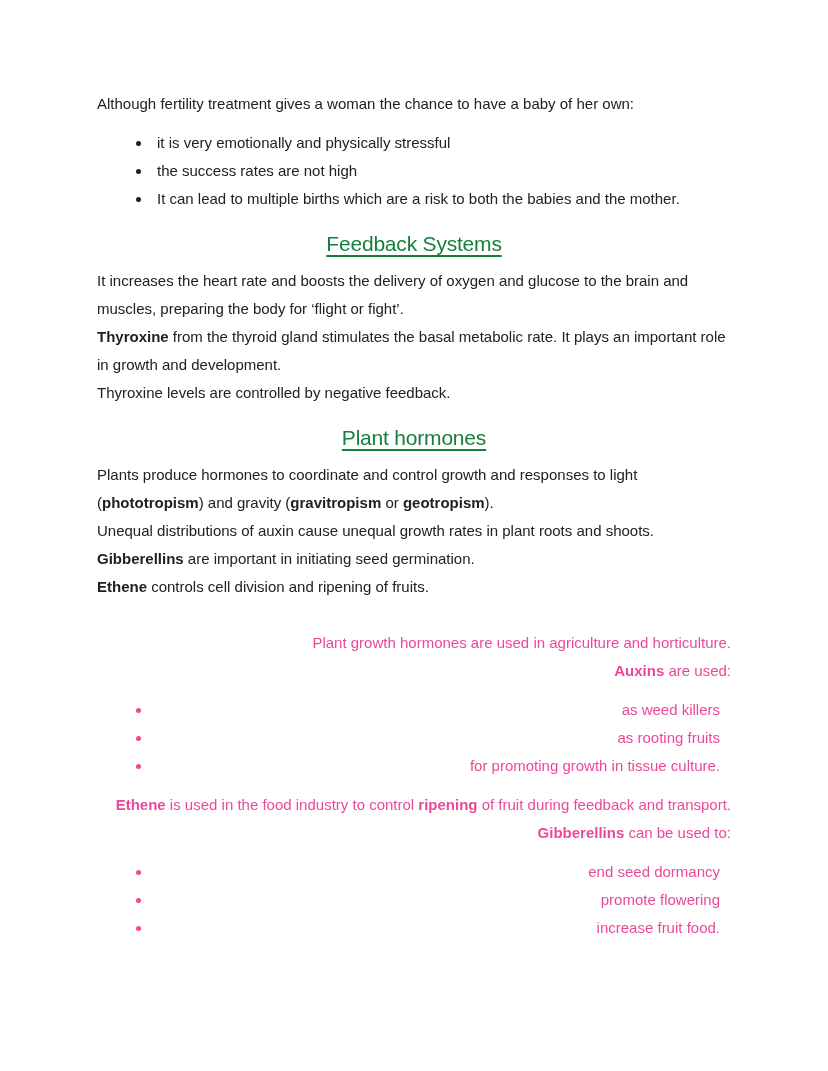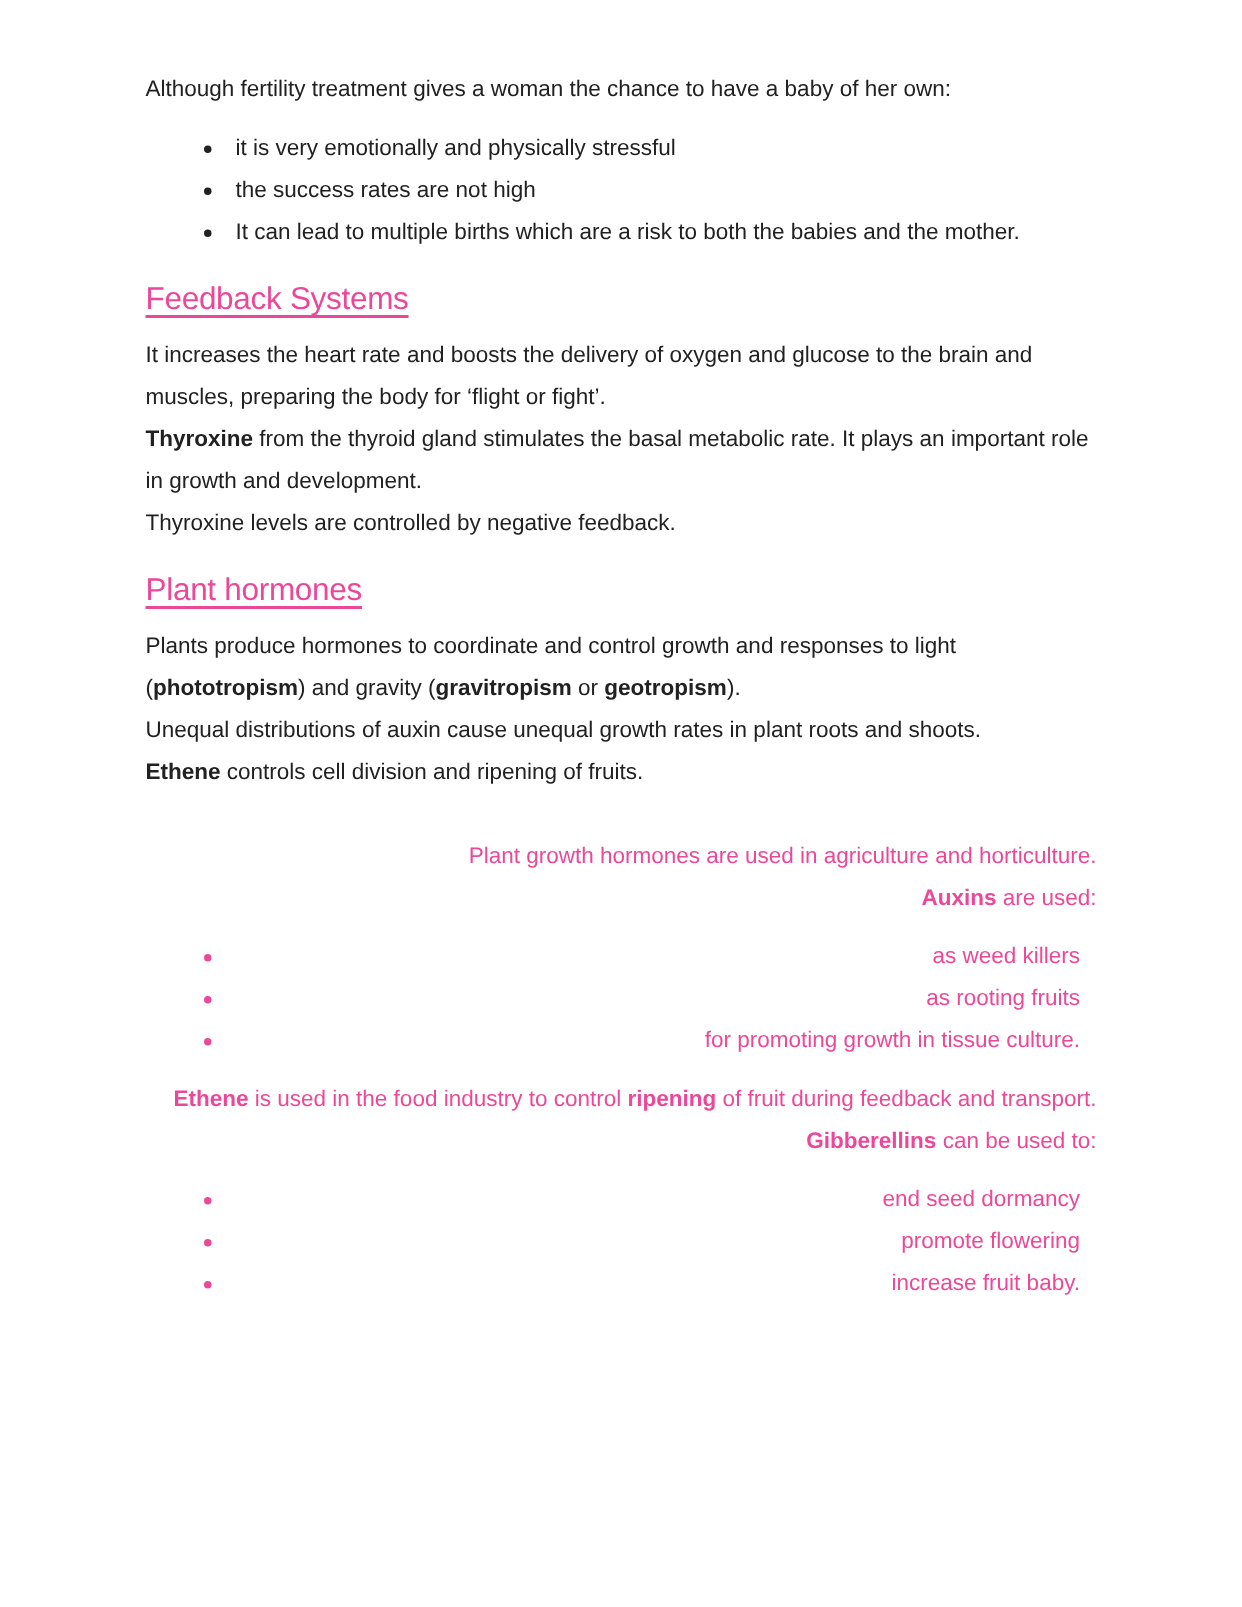--- a/index.html
+++ b/index.html
@@ -2,41 +2,42 @@
 <html><head>
 <meta charset="utf-8">
 <style>
   html, body { margin: 0; padding: 0; background: #ffffff; }
   .page {
     position: relative;
     width: 828px;
     height: 1071px;
     box-sizing: border-box;
     background: #ffffff;
-    padding: 46px 97px 0 97px;
+    padding: 90px 97px 0 97px;
     font-family: "Liberation Sans", sans-serif;
     font-size: 15px;
     line-height: 28px;
     color: #212121;
     overflow: hidden;
   }
   p { margin: 0; }
   p span, li span { white-space: pre-line; }
   .b { font-weight: bold; }
   h2 {
     font-family: "Liberation Sans", sans-serif;
     font-size: 21px;
     font-weight: normal;
     line-height: 30px;
     margin: 16px 0 8px 0;
-    color: #ec4899;
+    color: #15803d;
     text-decoration: underline;
     text-decoration-thickness: 1.5px;
     text-underline-offset: 4px;
     letter-spacing: -0.2px;
+    text-align: center;
   }
   ul {
     list-style: none;
     margin: 11px;
     padding: 0 0 0 49px;
   }
   li { position: relative; line-height: 28px; }
   li::before {
     content: "";
     position: absolute;
@@ -71,35 +72,36 @@
     <p><span class="b">Thyroxine</span><span> from the thyroid gland stimulates the basal metabolic rate. It plays an important role
 in growth and development.</span></p>
     <p><span>Thyroxine levels are controlled by negative feedback.</span></p>
   </section>
 
   <section>
     <h2>Plant hormones</h2>
     <p><span>Plants produce hormones to coordinate and control growth and responses to light
 (</span><span class="b">phototropism</span><span>) and gravity (</span><span class="b">gravitropism</span><span> or </span><span class="b">geotropism</span><span>).</span></p>
     <p><span>Unequal distributions of auxin cause unequal growth rates in plant roots and shoots.</span></p>
+    <p><span class="b">Gibberellins</span><span> are important in initiating seed germination.</span></p>
     <p><span class="b">Ethene</span><span> controls cell division and ripening of fruits.</span></p>
   </section>
 
   <div class="blank"></div>
 
   <section class="navy">
     <p><span>Plant growth hormones are used in agriculture and horticulture.</span></p>
     <p><span class="b">Auxins</span><span> are used:</span></p>
     <ul>
       <li><span>as weed killers</span></li>
       <li><span>as rooting fruits</span></li>
       <li><span>for promoting growth in tissue culture.</span></li>
     </ul>
     <p><span class="b">Ethene</span><span> is used in the food industry to control </span><span class="b">ripening</span><span> of fruit during feedback and transport.</span></p>
     <p><span class="b">Gibberellins</span><span> can be used to:</span></p>
     <ul>
       <li><span>end seed dormancy</span></li>
       <li><span>promote flowering</span></li>
-      <li><span>increase fruit baby.</span></li>
+      <li><span>increase fruit food.</span></li>
     </ul>
   </section>
 
 </div>
 
 </body></html>

